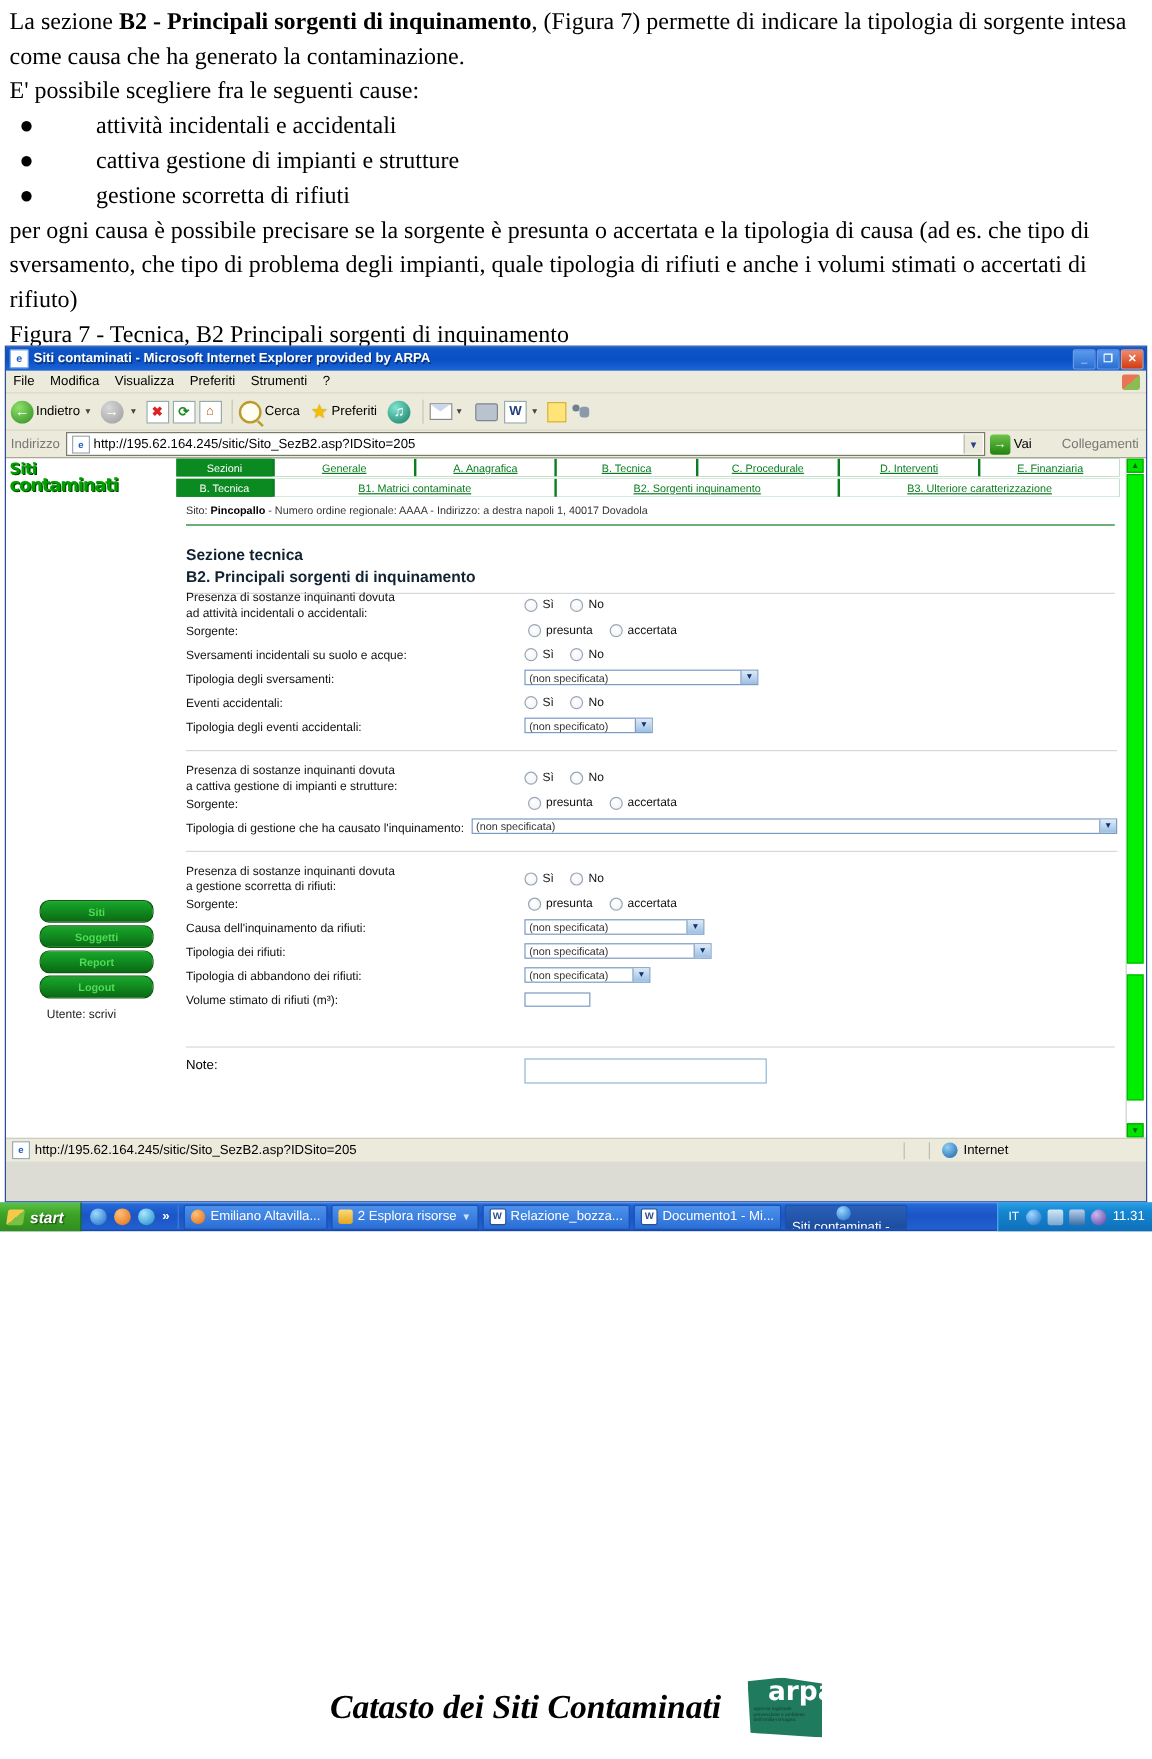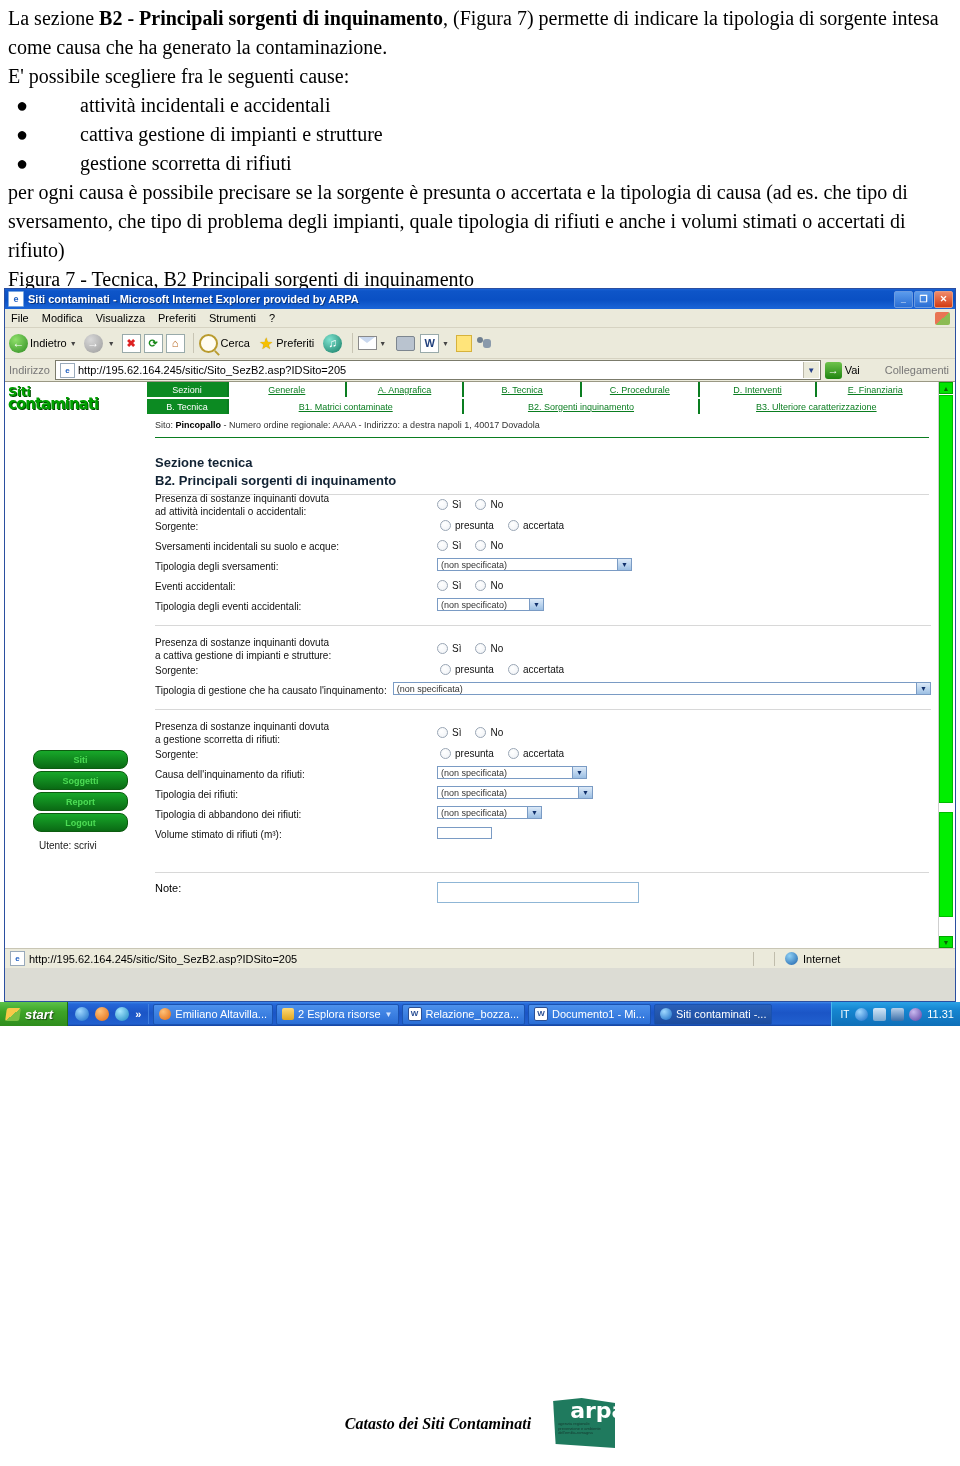--- a/index.html
+++ b/index.html
@@ -168,36 +168,36 @@
   .qlaunch{display:flex;align-items:center;padding:0 4px;border-right:1px solid #3f7ede;height:20px;}
   .qi{width:14px;height:14px;border-radius:50%;margin:0 3px;}
   .qi.ie{background:radial-gradient(circle at 35% 30%,#9fd8ff,#1669c4);}
   .qi.or{background:radial-gradient(circle at 35% 30%,#ffc178,#e06a12);}
   .qi.ms{background:radial-gradient(circle at 35% 30%,#a7e8ff,#1a86c0);}
   .qchev{color:#fff;font-size:11px;margin:0 3px;font-weight:bold;}
   .tasks{display:flex;align-items:center;flex:1;padding-left:4px;}
   .task{height:19px;display:flex;align-items:center;padding:0 5px;margin-right:3px;
         background:linear-gradient(to bottom,#4d91ec,#2a6ed6);border:1px solid #1a52b0;border-radius:2px;
         color:#fff;font-size:11px;white-space:nowrap;max-width:130px;overflow:hidden;}
-  .task.active{background:linear-gradient(to bottom,#2a5fb8,#1c4c9e);}
+  .task.active{background:linear-gradient(to bottom,#2a5fb8,#1c4c9e);flex-direction:column;}
   .task .ti{width:12px;height:12px;margin-right:4px;flex:none;border-radius:2px;}
   .ti.word{background:#fff;border:1px solid #2a4f94;color:#2a4f94;font-size:8px;font-weight:bold;text-align:center;line-height:11px;}
   .ti.folder{background:linear-gradient(to bottom,#ffd976,#e0a620);}
   .ti.ie{background:radial-gradient(circle at 35% 30%,#9fd8ff,#1669c4);border-radius:50%;}
   .ti.or{background:radial-gradient(circle at 35% 30%,#ffc178,#e06a12);border-radius:50%;}
   .tarrow{color:#cfe2ff;font-size:8px;margin-left:4px;}
   .tray{display:flex;align-items:center;height:24px;padding:0 6px 0 8px;
         background:linear-gradient(to bottom,#2aa2e6 0%,#1687d2 30%,#0f6fb8 100%);border-left:1px solid #4bb6ef;}
   .tray .it{color:#fff;font-size:10px;margin-right:6px;}
   .tray .ti2{width:13px;height:13px;margin-right:5px;border-radius:2px;}
   .tray .clock{color:#fff;font-size:11px;}
 
   
   .footer{position:absolute;left:0;top:1396px;width:960px;display:flex;align-items:center;justify-content:center;}
-  .footer .ftext{font-family:"Liberation Serif",serif;font-style:italic;font-weight:bold;font-size:16px;color:#000;margin-right:22px;}
+  .footer .ftext{font-family:"Liberation Serif",serif;font-style:italic;font-weight:bold;font-size:28px;color:#000;margin-right:22px;}
   .arpa{width:62px;height:56px;position:relative;}
   .arpa .shape{position:absolute;left:0;top:2px;width:62px;height:50px;background:#1f7a5e;
                clip-path:polygon(0 6%,46% 0,100% 10%,100% 100%,4% 92%);}
   .arpa .word{position:absolute;left:17px;top:4px;width:58px;font-family:"DejaVu Sans",sans-serif;
               font-size:22px;font-weight:bold;color:#fff;letter-spacing:0px;line-height:22px;}
   .arpa .sub{position:absolute;left:5px;top:26px;width:52px;font-family:"Liberation Sans",sans-serif;
              font-size:4px;line-height:4.6px;color:#153a30;}
 </style>
 </head>
 <body>

